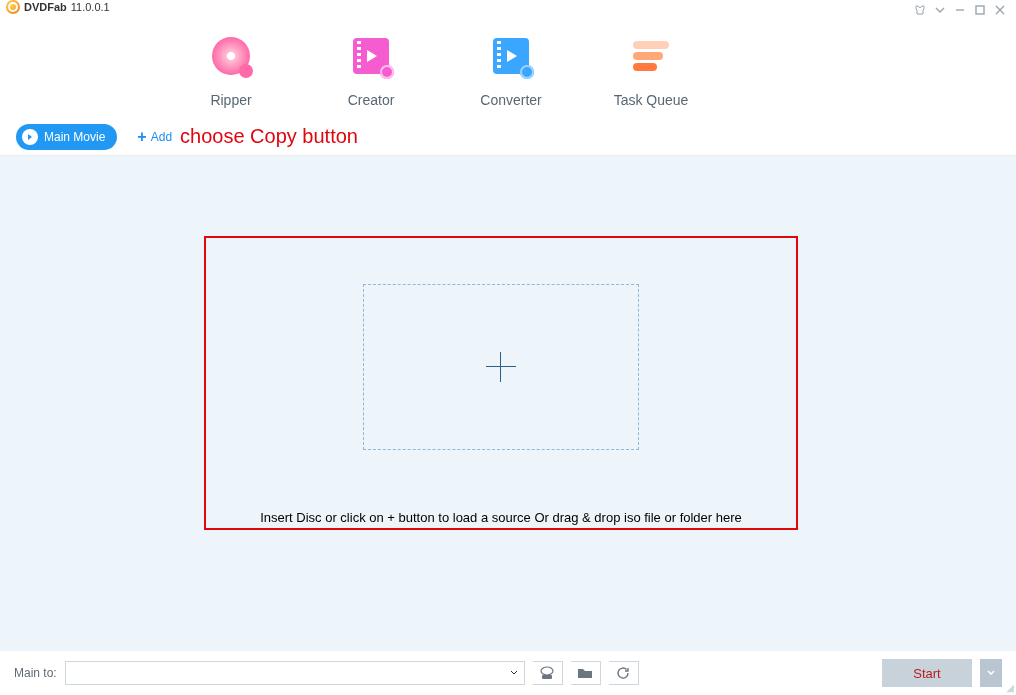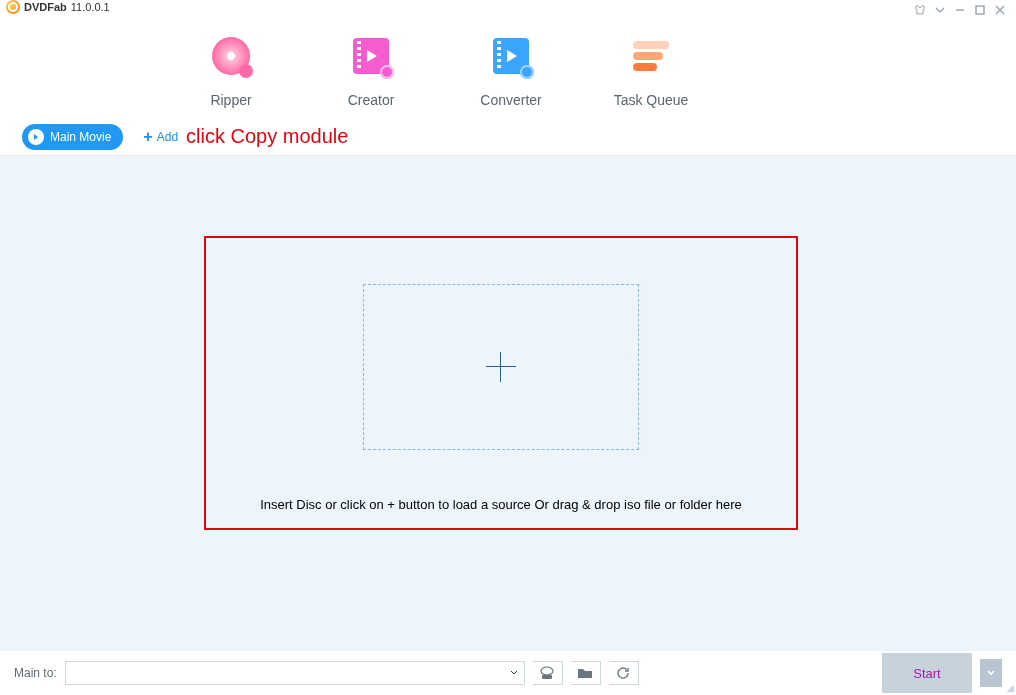--- a/index.html
+++ b/index.html
@@ -47,44 +47,44 @@
 .ic-util::before { content:""; position:absolute; left:0; top:-6px; width:16px; height:8px; background:#1ed0c8; border-radius:3px 3px 0 0; }
 .ic-util::after { content:"\2699"; position:absolute; color:#fff; font-size:16px; left:10px; top:4px; }
 
 
 .ic-tq { width:36px; height:30px; position:relative; }
 .ic-tq span { position:absolute; left:0; height:8px; border-radius:4px; }
 .ic-tq span:nth-child(1){ top:0; width:36px; background:#ffd0b8; }
 .ic-tq span:nth-child(2){ top:11px; width:30px; background:#ffa877; }
 .ic-tq span:nth-child(3){ top:22px; width:24px; background:#ff7a3c; }
 
-.toolbar { height:38px; display:flex; align-items:center; padding-left:22px; gap:6px; border-bottom:1px solid #e9edf2; }
+.toolbar { height:38px; display:flex; align-items:center; padding-left:16px; gap:6px; border-bottom:1px solid #e9edf2; }
 .pill { background:#2098f4; color:#fff; border-radius:14px; height:26px; display:flex; align-items:center; padding:0 12px 0 6px; gap:6px; font-size:12px; cursor:pointer; }
 .pill .circ { width:16px; height:16px; border-radius:50%; background:#fff; display:flex; align-items:center; justify-content:center; }
 .pill .circ svg{ display:block; }
 .addbtn { display:flex; align-items:center; gap:4px; color:#1d8df2; font-size:12px; cursor:pointer; margin-left:14px; }
 .addbtn .plus { font-size:16px; font-weight:bold; }
 .annot { color:#e1050d; font-size:20px; margin-left:2px; }
 
 .content { background:#eef5fa; height: calc(695px - 22px - 96px - 38px - 44px); position:relative; }
 .dropframe { position:absolute; left:206px; top:82px; width:590px; height:290px; outline:2px solid #e1050d; display:flex; flex-direction:column; align-items:center; }
 .dashbox { margin-top:46px; width:276px; height:166px; border:1px dashed #8bb8e0; display:flex; align-items:center; justify-content:center; cursor:pointer; }
 .cross { position:relative; width:30px; height:30px; }
 .cross::before, .cross::after { content:""; position:absolute; background:#2a5f87; }
 .cross::before { left:14px; top:0; width:1px; height:30px; }
 .cross::after { top:14px; left:0; height:1px; width:30px; }
-.hint { margin-top:47px; font-size:13px; color:#000; text-align:center; }
+.hint { margin-top:60px; font-size:13px; color:#000; text-align:center; }
 
 .bottombar { height:44px; display:flex; align-items:center; padding:0 14px; gap:8px; }
 .saveto { font-size:12px; color:#626b74; }
 .combo { flex:0 0 460px; height:24px; border:1px solid #cfd7de; background:#fff; display:flex; align-items:center; justify-content:flex-end; padding-right:6px; cursor:pointer; }
 .combo svg{ display:block; }
 .btncell { width:30px; height:24px; border:1px solid #cfd7de; border-left:none; display:flex; align-items:center; justify-content:center; cursor:pointer; color:#6b7680; }
 .bottombar .spacer{ flex:1; }
-.startbtn { width:90px; height:40px; background:#c8d2db; color:#a21caf; display:flex; align-items:center; justify-content:center; font-size:13px; cursor:pointer; }
+.startbtn { width:90px; height:28px; background:#c8d2db; color:#b91c1c; display:flex; align-items:center; justify-content:center; font-size:13px; cursor:pointer; }
 .startdd { width:22px; height:28px; background:#b9c5d0; display:flex; align-items:center; justify-content:center; cursor:pointer; }
 .startdd svg{ display:block; }
 .resize { position:absolute; right:2px; bottom:2px; color:#cfd7de; font-size:10px; }
 </style>
 </head>
 <body>
 
 <div class="titlebar">
   <div class="logo">
     <span class="logo-icon"></span>
@@ -160,21 +160,21 @@
       <svg width="10" height="10" viewBox="0 0 10 10">
           <path d="M3 2l4 3-4 3z" fill="#2098f4"></path>
         </svg>
     </span>
     <span>Main Movie</span>
   </div>
   <div class="addbtn">
     <span class="plus">+</span>
     <span>Add</span>
   </div>
-  <div class="annot">click Copy module</div>
+  <div class="annot">choose Copy button</div>
 </div>
 
 <div class="content">
   <div class="dropframe">
     <div class="dashbox">
       <div class="cross"></div>
     </div>
     <div class="hint">Insert Disc or click on + button to load a source Or drag &amp; drop iso file or folder here</div>
   </div>
 </div>

